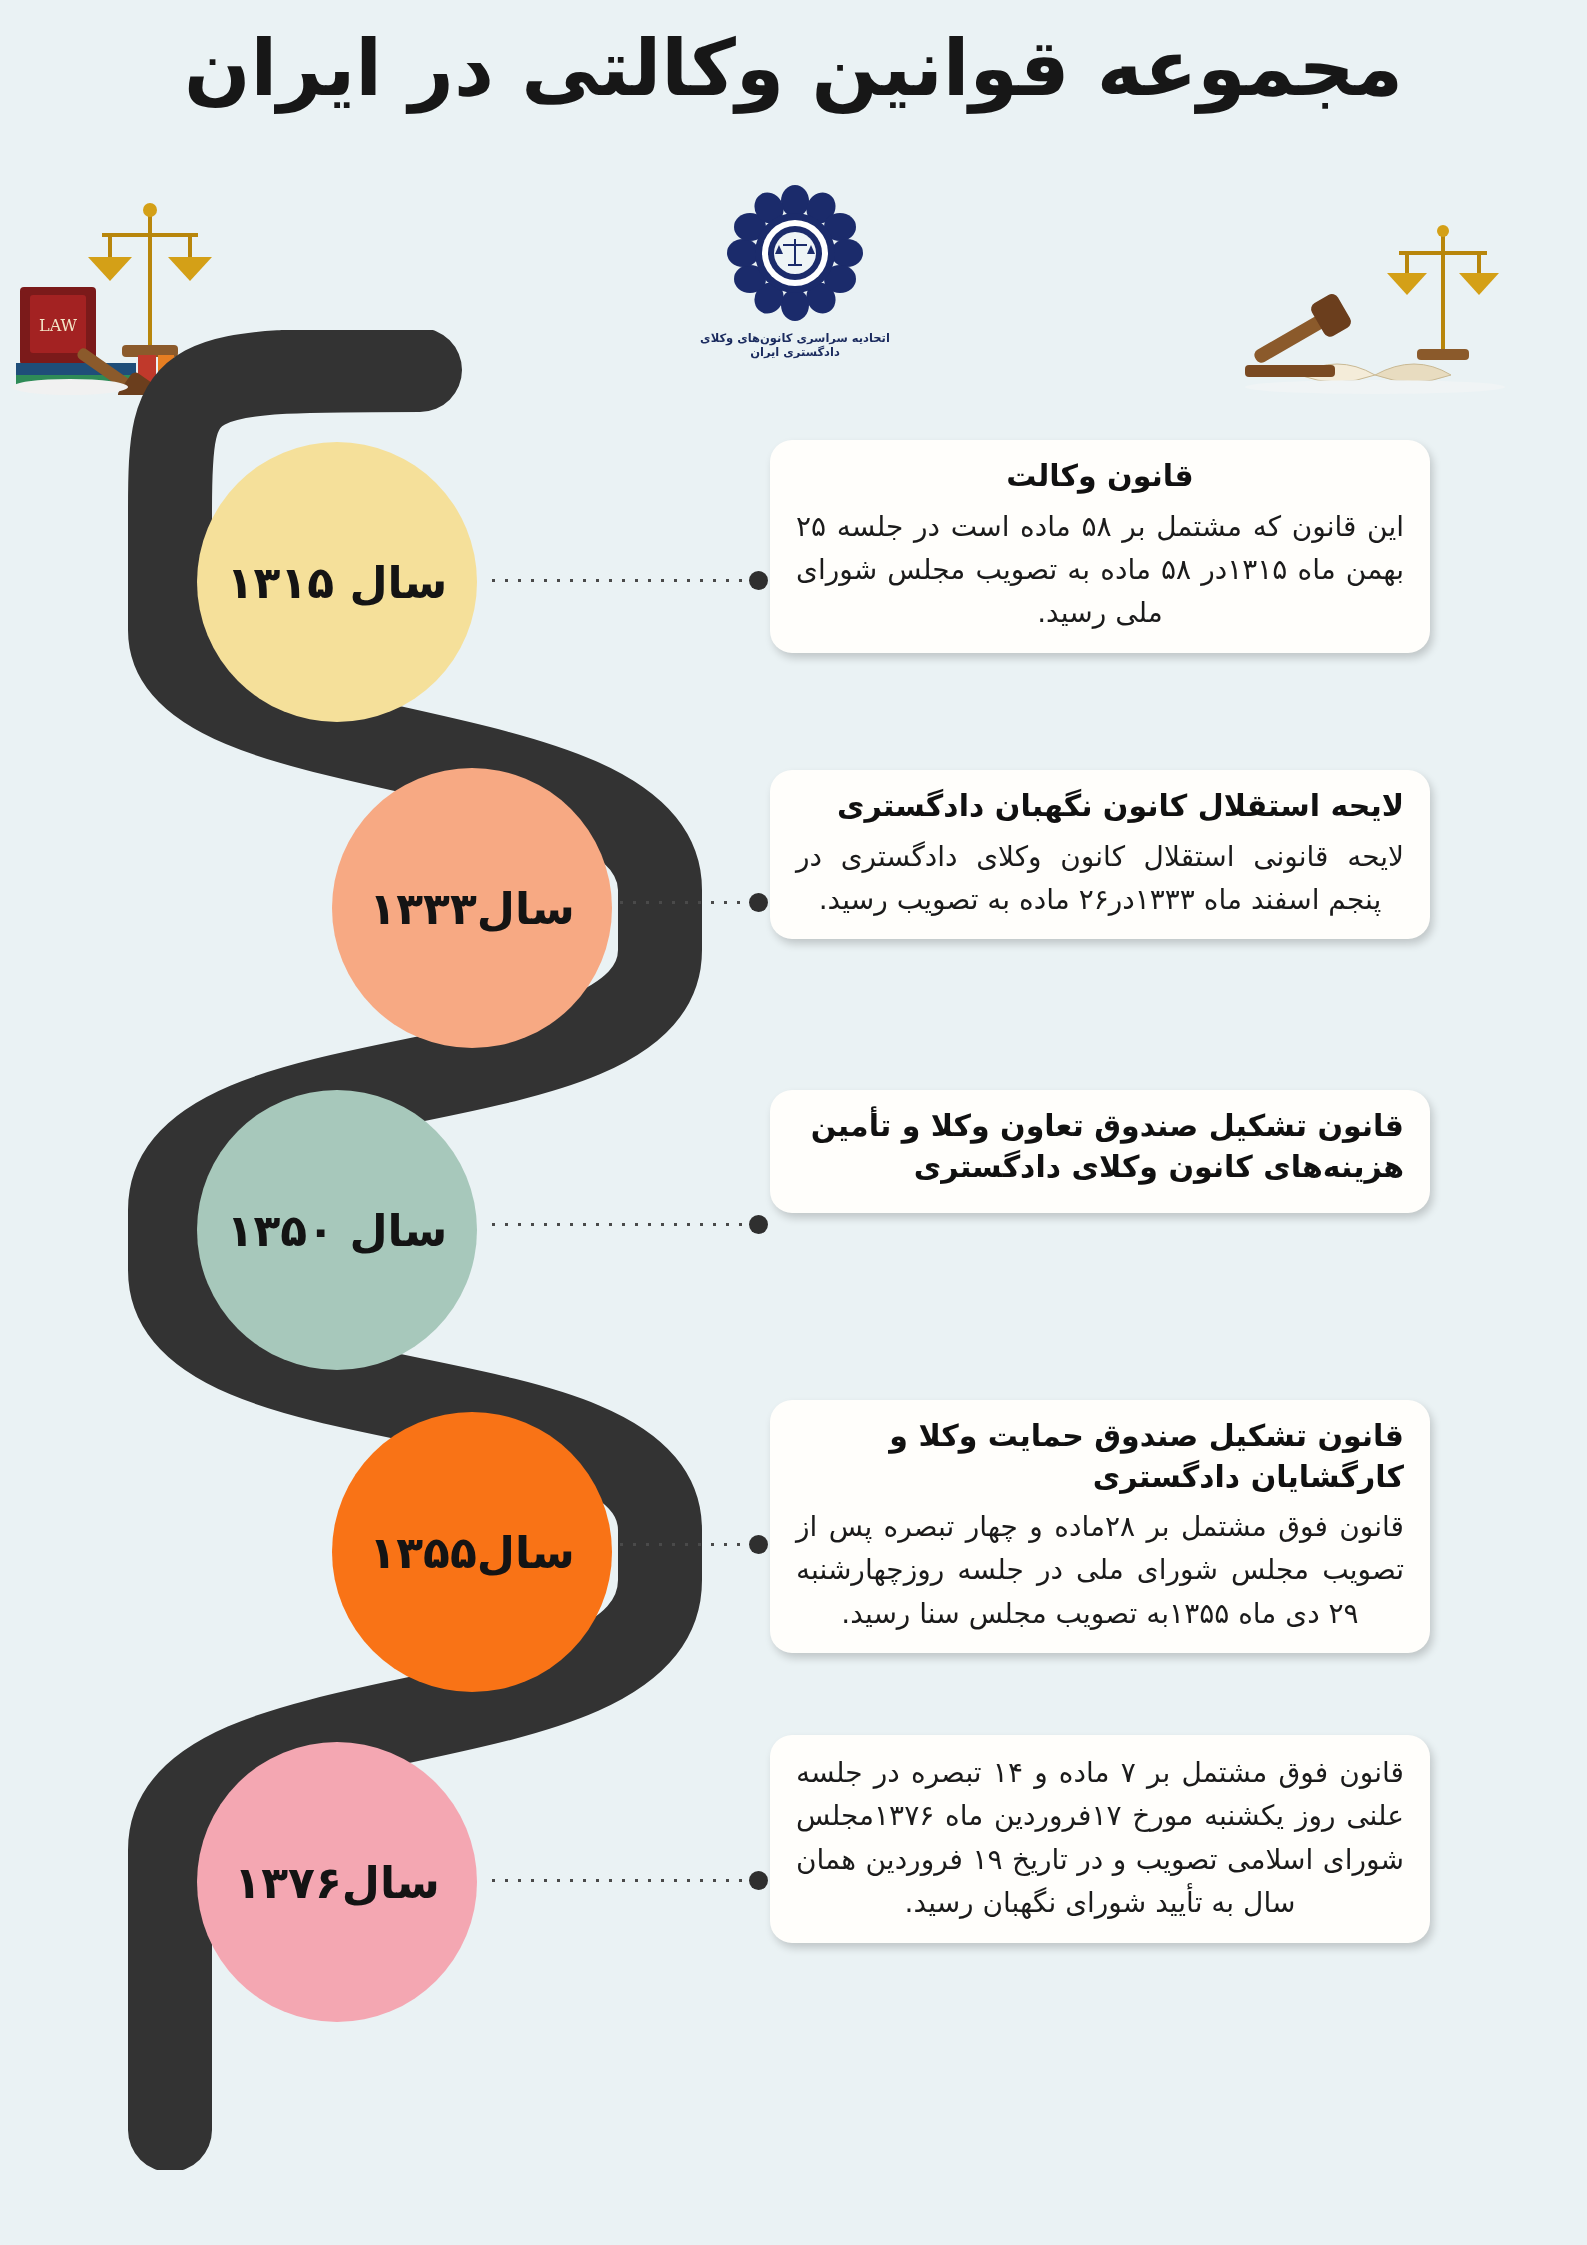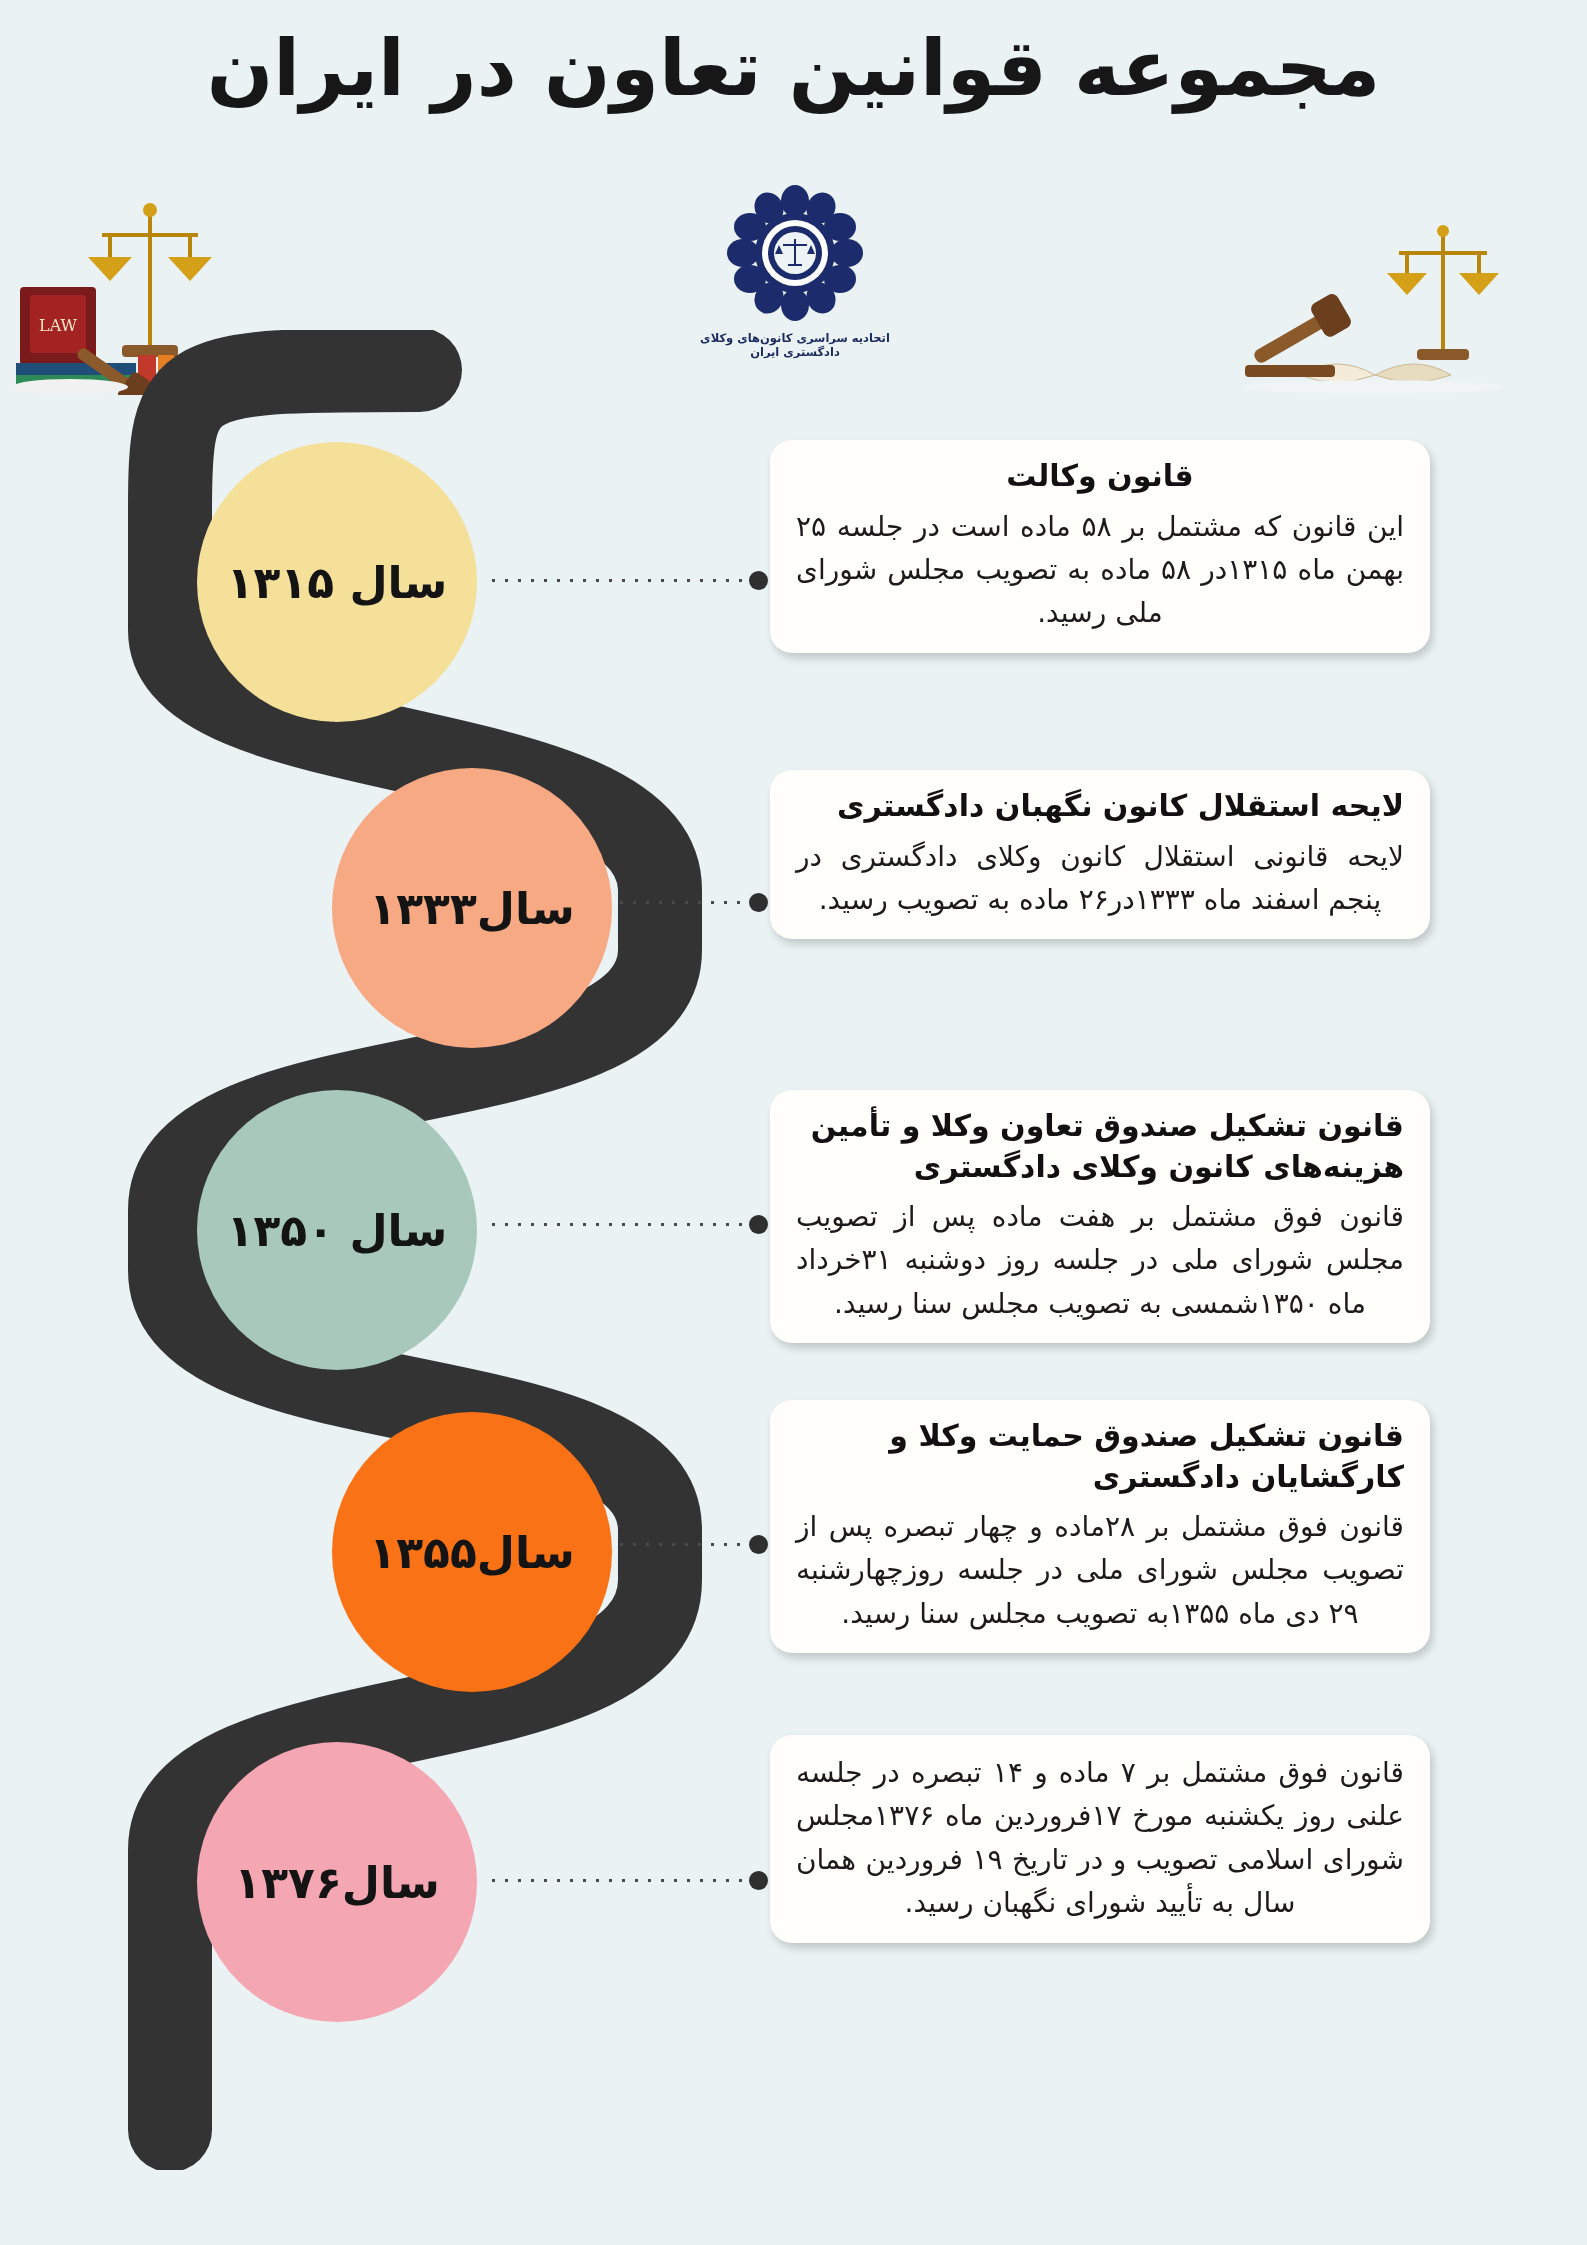--- a/index.html
+++ b/index.html
@@ -127,21 +127,21 @@
     position: absolute;
     width: 19px;
     height: 19px;
     border-radius: 50%;
     background: #2f2f2f;
   }
 </style>
 </head>
 <body>
 
-<div class="page-title">مجموعه قوانین تعاون در ایران</div>
+<div class="page-title">مجموعه قوانین وکالتی در ایران</div>
 
 <div class="deco deco-left">
   <svg viewBox="0 0 220 200" width="220" height="200" aria-hidden="true">
 
     <g stroke="#b8860b" stroke-width="4" fill="none">
       <line x1="140" y1="18" x2="140" y2="150"></line>
       <line x1="92" y1="40" x2="188" y2="40"></line>
       <line x1="100" y1="40" x2="100" y2="62"></line>
       <line x1="180" y1="40" x2="180" y2="62"></line>
     </g>
@@ -267,21 +267,20 @@
   <div class="card-body">لایحه قانونی استقلال کانون وکلای دادگستری در پنجم اسفند ماه ۱۳۳۳در۲۶ ماده به تصویب رسید.</div>
 </div>
 
 <div class="year-circle" style="left:197px; top:1090px; width:280px; height:280px; background:#a7c8bb;">
   <span class="year-label">سال ۱۳۵۰</span>
 </div>
 <div class="connector" style="left:487px; top:1222px; width:280px;"></div>
 <div class="dot" style="left:749px; top:1215px;"></div>
 <div class="card" style="left:770px; top:1090px; width:660px;">
   <div class="card-title ltitle">قانون تشکیل صندوق تعاون وکلا و تأمین هزینه‌های کانون وکلای دادگستری</div>
-  <div class="card-body">قانون فوق مشتمل بر هفت ماده پس از تصویب مجلس شورای ملی در جلسه روز دوشنبه ۳۱خرداد ماه ۱۳۵۰شمسی به تصویب مجلس سنا رسید.</div>
 </div>
 
 <div class="year-circle" style="left:332px; top:1412px; width:280px; height:280px; background:#f97316;">
   <span class="year-label">سال۱۳۵۵</span>
 </div>
 <div class="connector" style="left:615px; top:1542px; width:145px;"></div>
 <div class="dot" style="left:749px; top:1535px;"></div>
 <div class="card" style="left:770px; top:1400px; width:660px;">
   <div class="card-title ltitle">قانون تشکیل صندوق حمایت وکلا و کارگشایان دادگستری</div>
   <div class="card-body">قانون فوق مشتمل بر ۲۸ماده و چهار تبصره پس از تصویب مجلس شورای ملی در جلسه روزچهارشنبه ۲۹ دی ماه ۱۳۵۵به تصویب مجلس سنا رسید.</div>

